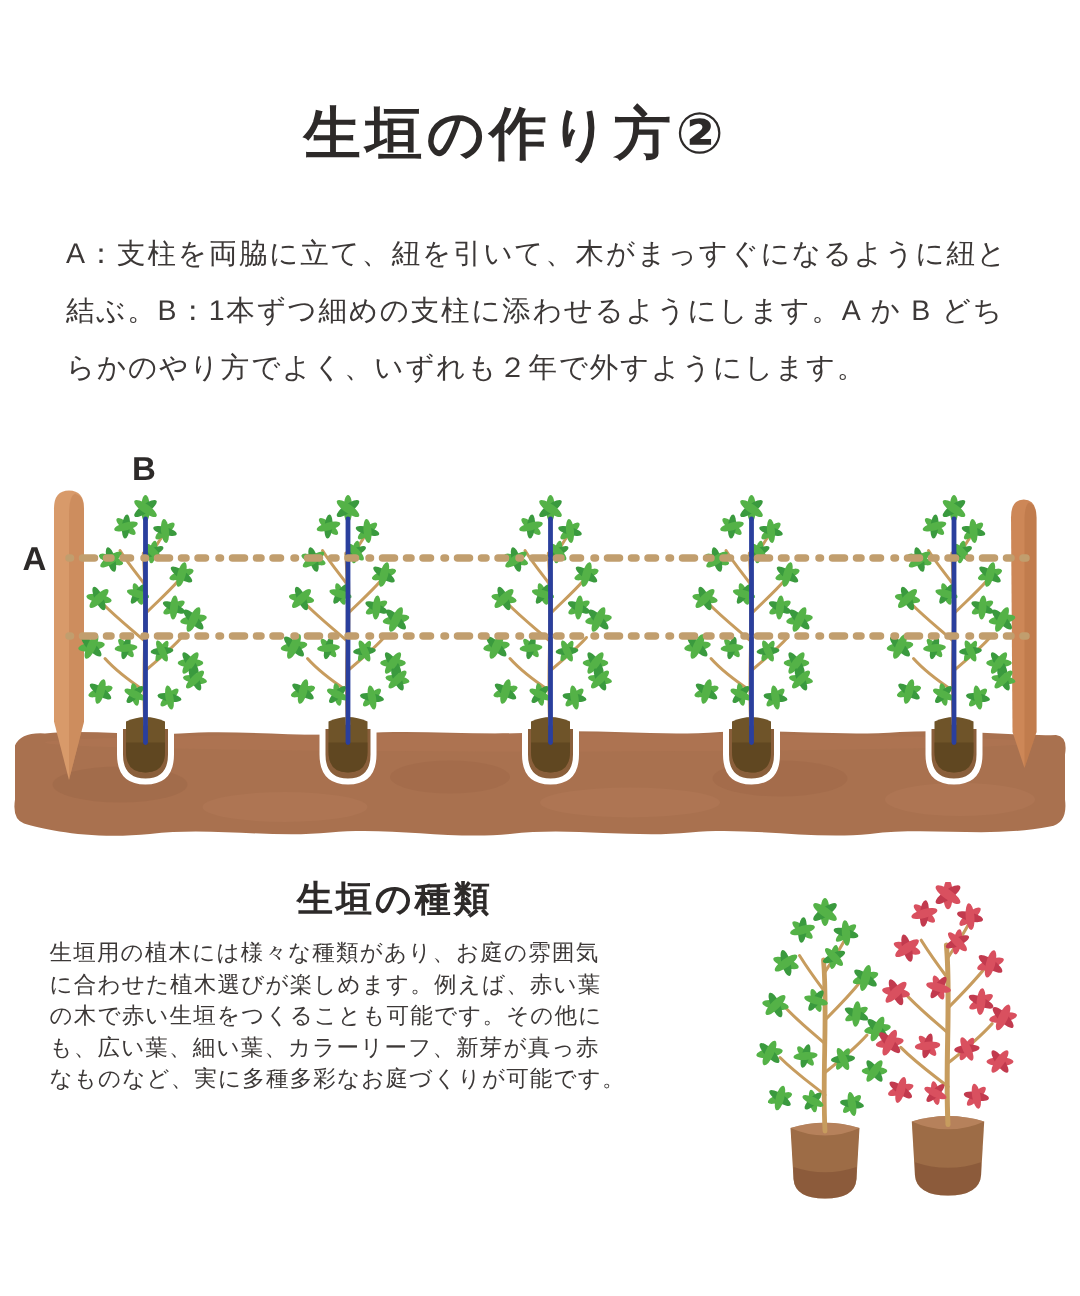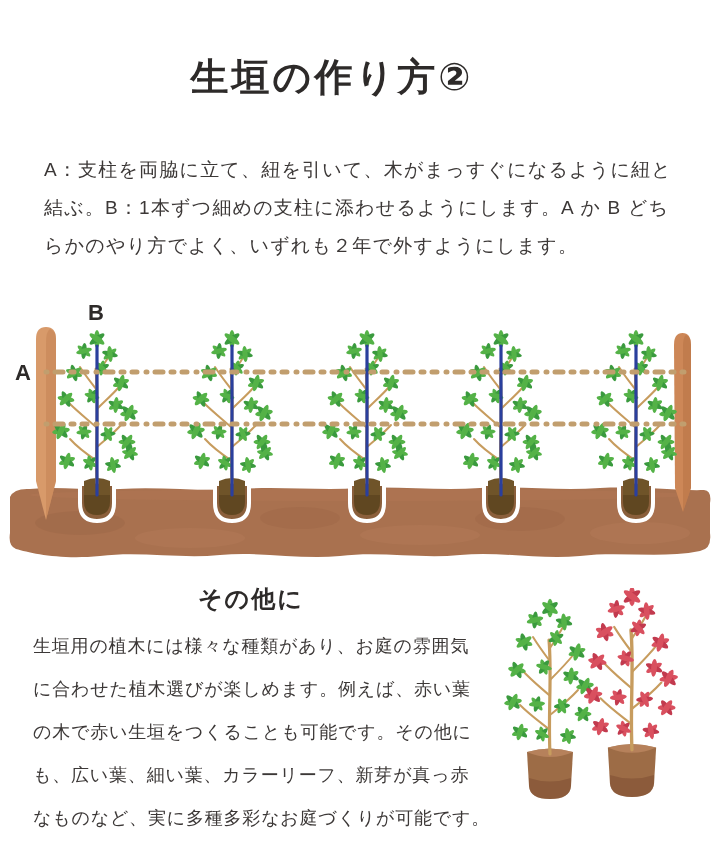--- a/index.html
+++ b/index.html
@@ -4,36 +4,36 @@
 <style>
   html,body{margin:0;padding:0;}
   body{
     width:720px;height:864px;position:relative;background:#ffffff;
     font-family:"Liberation Sans","DejaVu Sans",sans-serif;
     overflow:hidden;
   }
   #page-title{
     position:absolute;top:52px;left:0;width:592px;text-align:center;
     font-size:38px;font-weight:bold;letter-spacing:3px;
-    color:var(--title_text,#2d2a29);margin:0;padding-left:36px;
+    color:var(--title_text,#2d2a29);margin:12px;padding-left:36px;
   }
   #intro-text{
     position:absolute;left:33px;top:140px;width:672px;
     font-size:19px;line-height:38px;letter-spacing:1.2px;
     color:var(--body_text,#3c3837);white-space:pre-line;margin:11px;
     font-weight:500;
   }
   #section-heading{
     position:absolute;left:198px;top:583px;margin:0;
     font-size:24px;font-weight:600;letter-spacing:2px;
     color:var(--title_text,#2d2a29);
   }
   #section-body{
     position:absolute;left:33px;top:625px;width:470px;
-    font-size:18px;line-height:43px;letter-spacing:0.8px;
+    font-size:15px;line-height:21px;letter-spacing:0.8px;
     color:var(--body_text,#3c3837);white-space:pre-line;margin:0;
     font-weight:500;
   }
   #hedge-diagram{position:absolute;left:0;top:283px;}
   #variety-illustration{position:absolute;left:487px;top:588px;}
   .wood{stroke:var(--wood_tan,#c79c5e);fill:none;stroke-linecap:round;}
   .trunk{stroke-width:3;}
   .branch{stroke-width:2;}
   .leafA{fill:var(--la,#54b247);}
   .leafB{fill:var(--lb,#3a9a3e);}
@@ -120,21 +120,21 @@
   <use href="#hplant" x="501" y="206"></use>
   <use href="#hplant" x="636" y="206"></use>
 
   <path class="string" d="M46,89 H684"></path>
   <path class="string" d="M46,141 H684"></path>
 
   <text class="diagram-label" x="96" y="37" text-anchor="middle">B</text>
   <text class="diagram-label" x="15" y="97">A</text>
 </svg>
 
-<h2 id="section-heading">その他に</h2>
+<h2 id="section-heading">生垣の種類</h2>
 <p id="section-body">生垣用の植木には様々な種類があり、お庭の雰囲気
 に合わせた植木選びが楽しめます。例えば、赤い葉
 の木で赤い生垣をつくることも可能です。その他に
 も、広い葉、細い葉、カラーリーフ、新芽が真っ赤
 なものなど、実に多種多彩なお庭づくりが可能です。</p>
 
 <svg id="variety-illustration" width="230" height="222" viewBox="0 0 230 222">
   <defs>
     <g id="vplant">
       <path d="M-23,-48 Q0,-55 23,-48 L21,-14 Q20,-1 0,-1 Q-20,-1 -21,-14 Z" fill="var(--pot_brown,#9d6c46)"></path>

